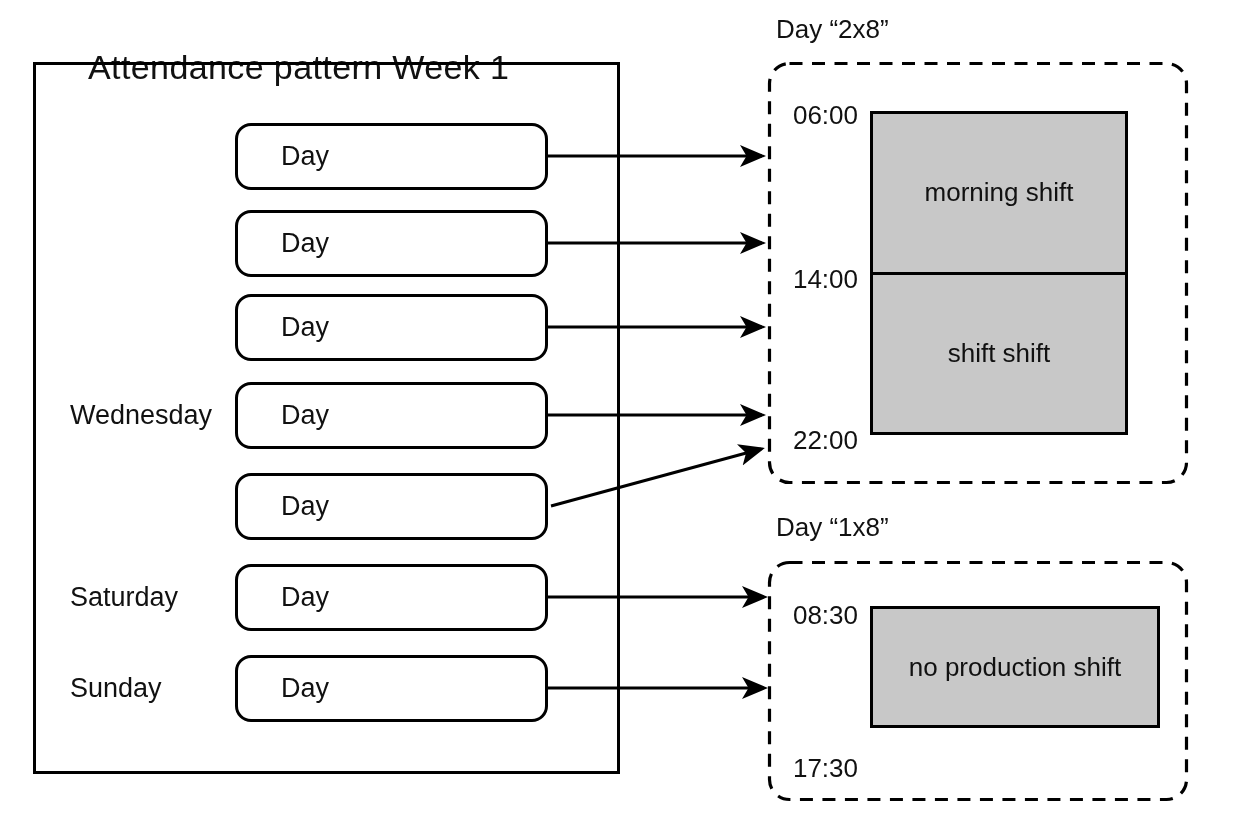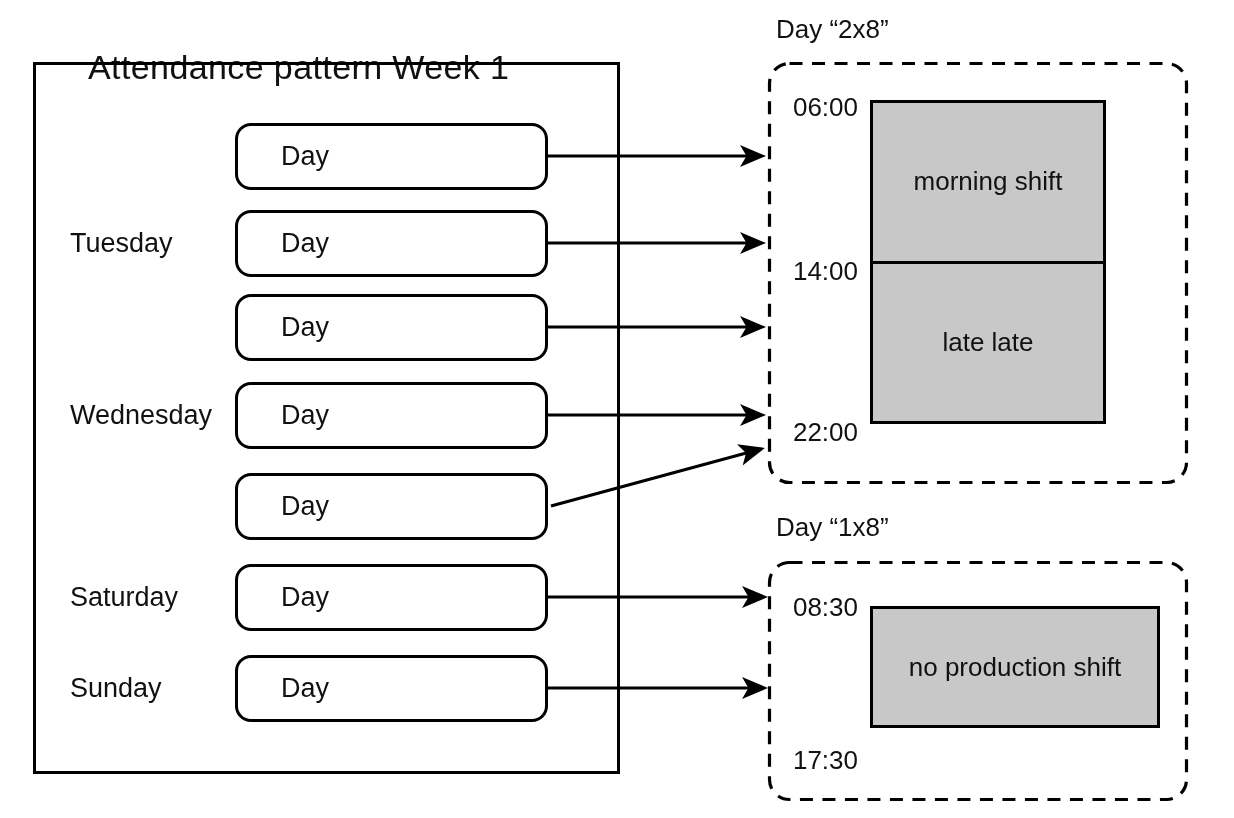--- a/index.html
+++ b/index.html
@@ -9,67 +9,66 @@
   }
   .abs{position:absolute;}
   .main-title{left:88px;top:6px;font-size:34px;letter-spacing:.4px;white-space:nowrap;margin-top:42px;}
   .week-box{left:33px;top:62px;width:587px;height:712px;border:3px solid #000;box-sizing:border-box;}
   .day-label{left:70px;height:67px;line-height:67px;font-size:27px;white-space:nowrap;}
   .day-box{
     left:235px;width:313px;height:67px;border:3px solid #000;border-radius:16px;
     box-sizing:border-box;background:#fff;font-size:27px;line-height:61px;padding-left:43px;
   }
   .pattern-title{font-size:26px;white-space:nowrap;}
-  .time-label{width:80px;text-align:right;font-size:26px;line-height:30px;}
+  .time-label{width:80px;text-align:right;font-size:26px;line-height:30px;margin-top:8px;}
   .shift-wrap{border:3px solid #000;box-sizing:border-box;display:flex;flex-direction:column;}
   .shift-cell{
     background:var(--shift-fill,#c8c8c8);flex:1;display:flex;align-items:center;justify-content:center;
     font-size:26px;line-height:31px;text-align:center;
   }
   .shift-cell + .shift-cell{border-top:3px solid #000;}
   .shift-cell span{display:inline-block;max-width:240px;}
   .connector-layer{position:absolute;left:0;top:0;z-index:5;pointer-events:none;}
 </style>
 </head>
 <body>
 
 <div class="canvas">
 
   <div class="abs main-title">Attendance pattern Week 1</div>
 
   <div class="abs week-box"></div>
 
   <div class="abs day-box" style="top:123px"><span>Day</span></div>
 
-  <div class="abs day-label" style="top:210px">Tuesday</div>
   <div class="abs day-box" style="top:210px"><span>Day</span></div>
 
   <div class="abs day-box" style="top:294px"><span>Day</span></div>
 
   <div class="abs day-label" style="top:382px">Wednesday</div>
   <div class="abs day-box" style="top:382px"><span>Day</span></div>
 
   <div class="abs day-box" style="top:473px"><span>Day</span></div>
 
   <div class="abs day-label" style="top:564px">Saturday</div>
   <div class="abs day-box" style="top:564px"><span>Day</span></div>
 
   <div class="abs day-label" style="top:655px">Sunday</div>
   <div class="abs day-box" style="top:655px"><span>Day</span></div>
 
   <div class="abs pattern-title" style="left:776px;top:14px">Day “2x8”</div>
   <div class="abs time-label" style="left:778px;top:92px">06:00</div>
   <div class="abs time-label" style="left:778px;top:256px">14:00</div>
   <div class="abs time-label" style="left:778px;top:417px">22:00</div>
-  <div class="abs shift-wrap" style="left:870px;top:100px;width:236px;height:324px">
+  <div class="abs shift-wrap" style="left:870px;top:111px;width:258px;height:324px">
     <div class="shift-cell">
         <span>morning shift</span>
       </div>
     <div class="shift-cell">
-        <span>late late</span>
+        <span>shift shift</span>
       </div>
   </div>
 
   <div class="abs pattern-title" style="left:776px;top:512px">Day “1x8”</div>
   <div class="abs time-label" style="left:778px;top:592px">08:30</div>
   <div class="abs time-label" style="left:778px;top:745px">17:30</div>
   <div class="abs shift-wrap" style="left:870px;top:606px;width:290px;height:122px">
     <div class="shift-cell">
         <span>no production shift</span>
       </div>

